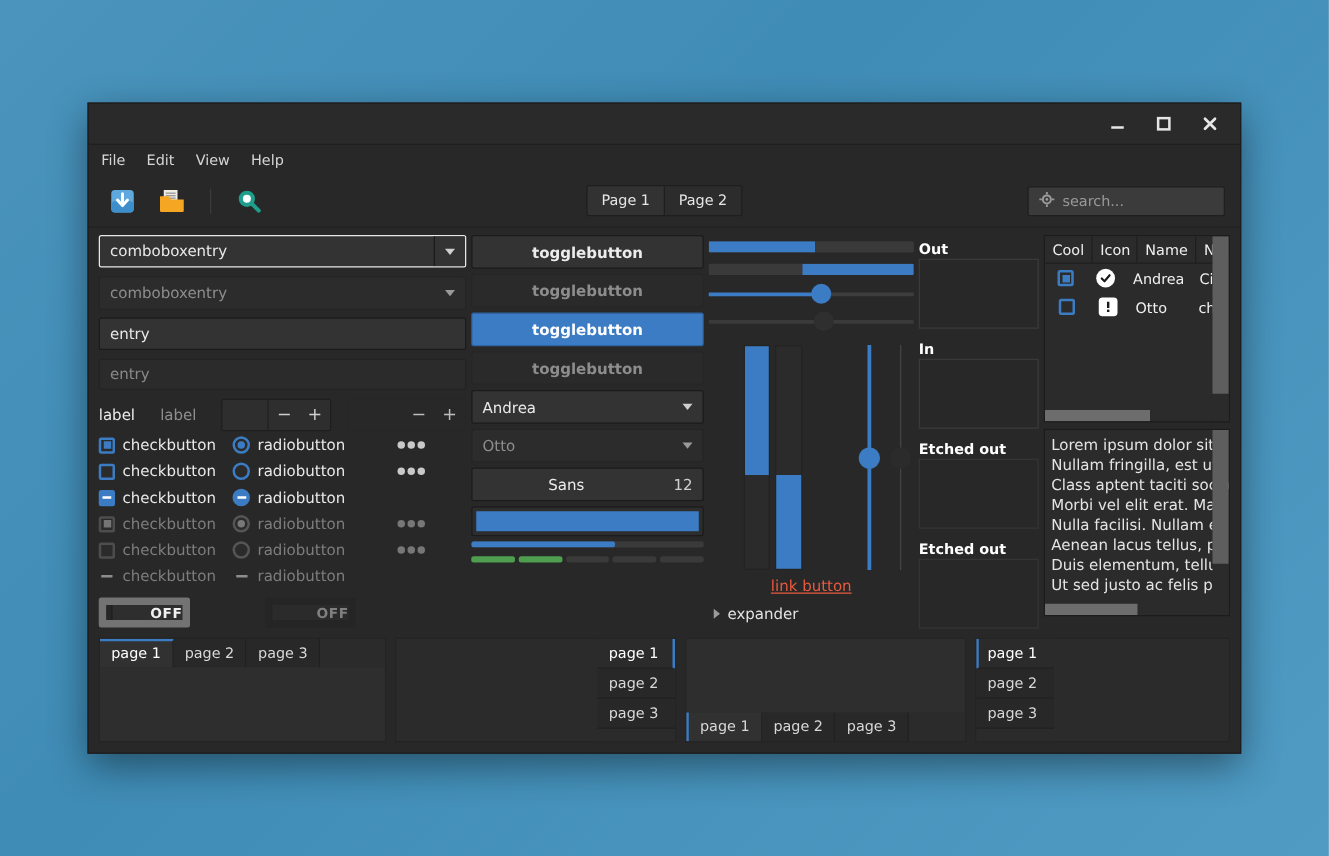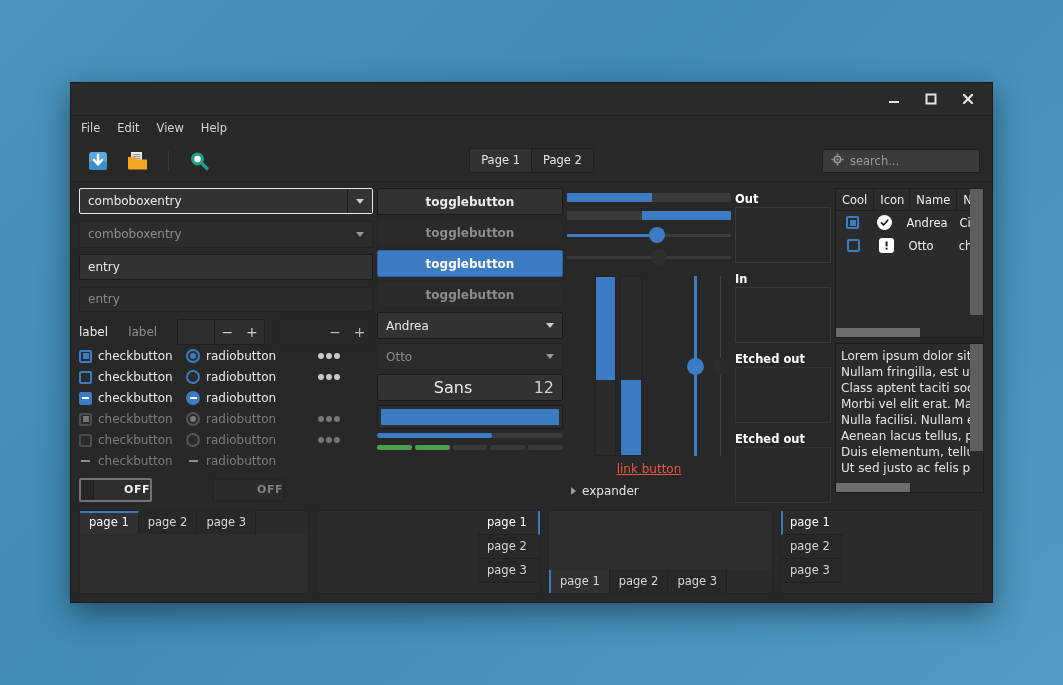--- a/index.html
+++ b/index.html
@@ -159,41 +159,41 @@
   .rad.dis.on .inner { background: #787878; }
   .rad.dash-only { border: none; background: transparent; }
   .rad.dash-only .dash { width: 9px; height: 2px; background: #8d8d8d; }
   .dots { display: flex; gap: 2px; margin-left: 22px; }
   .dots span { width: 6px; height: 6px; border-radius: 50%; background: #c9c9c9; }
   .dots.dim span { background: #777; }
 
   
   .switchrow { display: flex; align-items: center; margin-top: 6px; }
   .switch {
-    width: 73px; height: 24px; display: flex; align-items: center;
-    border: 2px solid #737373; background: #2e2e2e; border-radius: 2px; overflow: hidden; gap: 30px;
+    width: 73px; height: 24px; display: flex; 
+    border: 6px solid #737373; background: #2e2e2e; border-radius: 2px; overflow: hidden; gap: 30px;
   }
   .switch .knob { width: 36px; height: 100%; background: #272727; border-right: 1px solid #1e1e1e; }
   .switch .state { flex: 1; text-align: center; font-size: 11px; font-weight: bold; color: #f0f0f0; letter-spacing: 0.5px; }
   .switch.dis { background: #2b2b2b; border-color: #252525; }
   .switch.dis .knob { background: #2b2b2b; border-right-color: #2b2b2b; }
   .switch.dis .state { color: #808080; }
   .switch-spacer { width: 60px; }
 
   
   .tgl {
     height: 27px; display: flex; align-items: center; justify-content: center;
     font-size: 12px; border-radius: 2px; margin-bottom: 4px; font-weight: bold;
   }
   .tgl.normal { background: #333333; border: 1px solid #1b1b1b; color: #ececec; }
   .tgl.flat { background: #2a2a2a; border: 1px solid #262626; color: #8d8d8d; }
   .tgl.active { background: #3b7cc4; border: 1px solid #2f63a0; color: #ffffff; }
   .fontbtn {
     height: 27px; background: #333333; border: 1px solid #1b1b1b; border-radius: 2px;
-    display: flex; align-items: center; color: #ececec; font-size: 16px; margin-bottom: 4px;
+    display: flex; align-items: center; color: #ececec; font-size: 12px; margin-bottom: 4px;
   }
   .fontbtn .fname { flex: 1; text-align: center; }
   .fontbtn .fsize { width: 34px; text-align: right; padding-right: 8px; color: #cfcfcf; }
   .colorbtn {
     height: 24px; background: #2d2d2d; border: 1px solid #1b1b1b; border-radius: 2px;
     padding: 3px; margin-bottom: 4px;
   }
   .colorbtn .swatch { width: 100%; height: 100%; background: #3b7cc4; }
   .filebtn {
     height: 27px; background: #333333; border: 1px solid #1b1b1b; border-radius: 2px;

